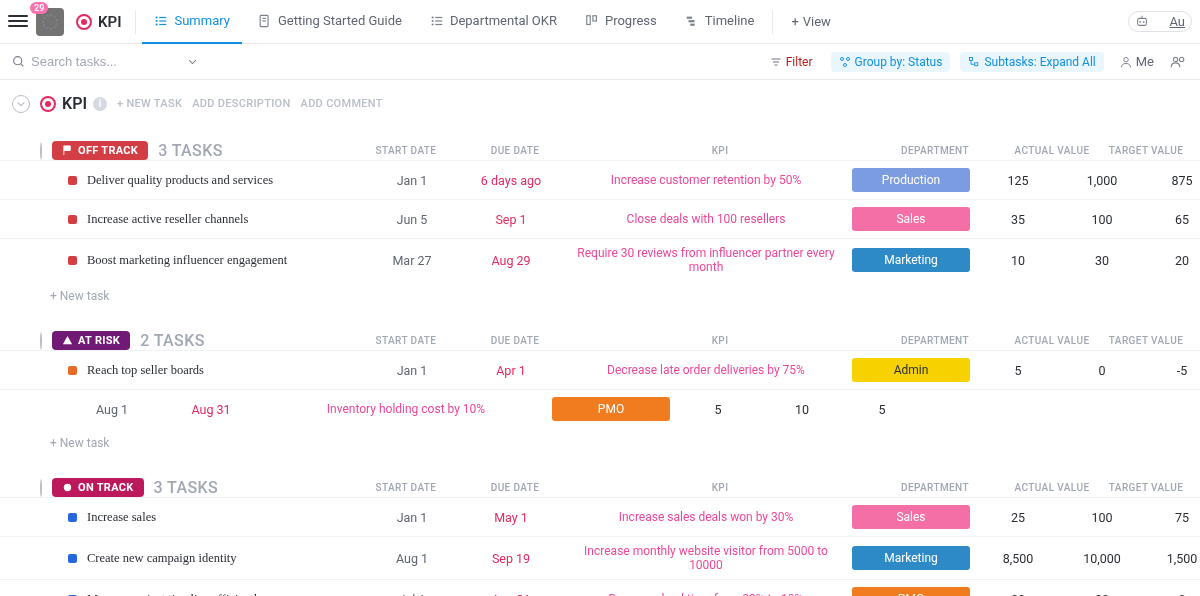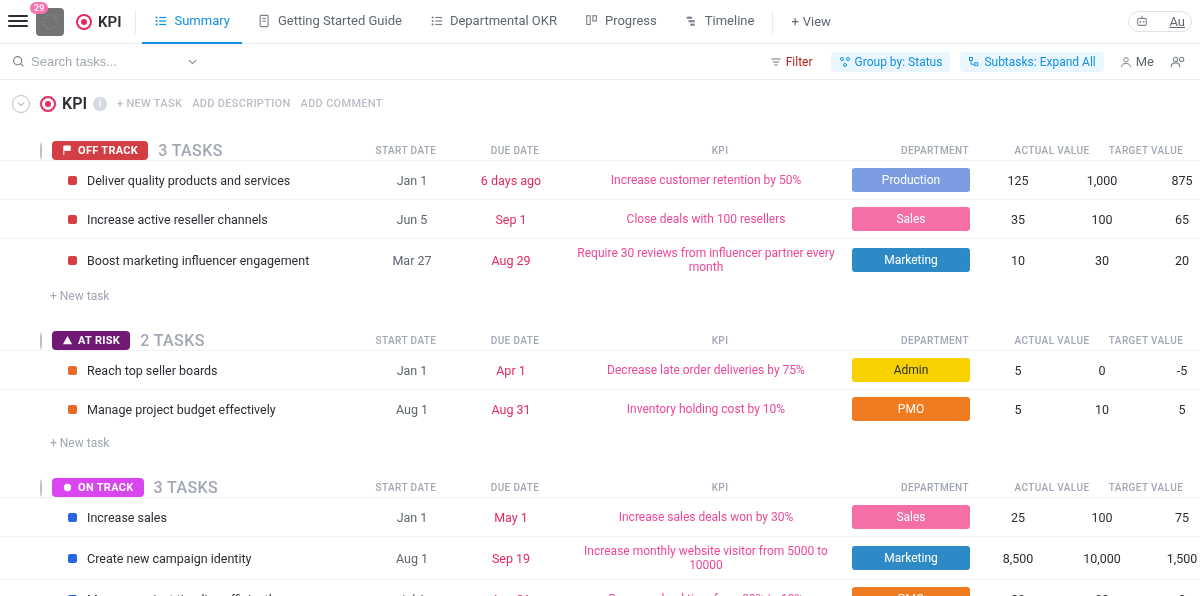--- a/index.html
+++ b/index.html
@@ -44,38 +44,38 @@
 .info-dot { width: 14px; height: 14px; border-radius: 50%; background: #d5d9e0; color: #fff; font-size: 10px; display: flex; align-items: center; justify-content: center; }
 .ghost-action { color: #b9bec7; font-size: 11px; font-weight: 500; letter-spacing: 0.3px; cursor: pointer; }
 
 
 .group { margin: 20px 0 0 0; }
 .group-header { display: flex; align-items: center; gap: 10px; padding: 0 12px 6px 18px; }
 .group-collapse { width: 18px; height: 18px; border: 1.5px solid #b9bec7; border-radius: 50%; display: flex; align-items: center; justify-content: center; cursor: pointer; }
 .status-pill { display: flex; align-items: center; gap: 5px; padding: 3px 10px; border-radius: 4px; color: #fff; font-size: 11px; font-weight: 700; letter-spacing: 0.3px; }
 .status-pill.off-track { background: #d33d44; }
 .status-pill.at-risk { background: #701a75; }
-.status-pill.on-track { background: #d946ef; }
+.status-pill.on-track { background: #be185d; }
 .flag-icon { width: 11px; height: 11px; }
 .task-count { color: #a1a7b3; font-size: 16px; }
 
 .cols-head { display: flex; align-items: center; padding: 0 12px 0 40px; }
 .col { color: #a1a7b3; font-size: 10px; font-weight: 500; letter-spacing: 0.4px; text-align: center; }
 .col.name { flex: 0 0 300px; text-align: left; }
 .col.start { flex: 0 0 88px; }
 .col.due { flex: 0 0 110px; }
 .col.kpi { flex: 0 0 280px; }
 .col.dept { flex: 0 0 130px; }
 .col.actual { flex: 0 0 84px; }
 .col.target { flex: 0 0 84px; }
 .col.diff { flex: 0 0 76px; }
 
 .task-row { display: flex; align-items: center; padding: 7px 12px 7px 40px; border-top: 1px solid #f1f2f4; }
 .cell { font-size: 12.5px; color: #2a2e34; text-align: center; }
-.cell.name { flex: 0 0 300px; text-align: right; display: flex; align-items: center; gap: 10px; }
+.cell.name { flex: 0 0 300px; text-align: right; display: flex; align-items: center; gap: 10px; font-family: Liberation Serif, serif; }
 .status-sq { width: 9px; height: 9px; border-radius: 2px; }
 .status-sq.red { background: #d33d44; }
 .status-sq.orange { background: #e86a26; }
 .status-sq.blue { background: #2666df; }
 .cell.start { flex: 0 0 88px; color: #5f6672; }
 .cell.due { flex: 0 0 110px; color: #e42a5f; }
 .cell.kpi { flex: 0 0 280px; color: #ec4899; font-size: 12px; }
 .cell.dept { flex: 0 0 130px; padding: 0 6px; }
 .dept-chip { display: block; padding: 5px 0; border-radius: 3px; color: #fff; font-size: 12px; }
 .dept-chip.production { background: #7b9ce0; }
@@ -350,24 +350,20 @@
       <div class="cell kpi">Decrease late order deliveries by 75%</div>
       <div class="cell dept">
           <span class="dept-chip admin">Admin</span>
         </div>
       <div class="cell actual">5</div>
       <div class="cell target">0</div>
       <div class="cell diff">-5</div>
     </div>
       <div class="task-row">
       <div style="flex:0 0 28px"></div>
-      <div class="cell name">
-        <span class="status-sq orange"></span>
-        <span>Manage project budget effectively</span>
-      </div>
       <div class="cell start">Aug 1</div>
       <div class="cell due">Aug 31</div>
       <div class="cell kpi">Inventory holding cost by 10%</div>
       <div class="cell dept">
           <span class="dept-chip pmo">PMO</span>
         </div>
       <div class="cell actual">5</div>
       <div class="cell target">10</div>
       <div class="cell diff">5</div>
     </div>

